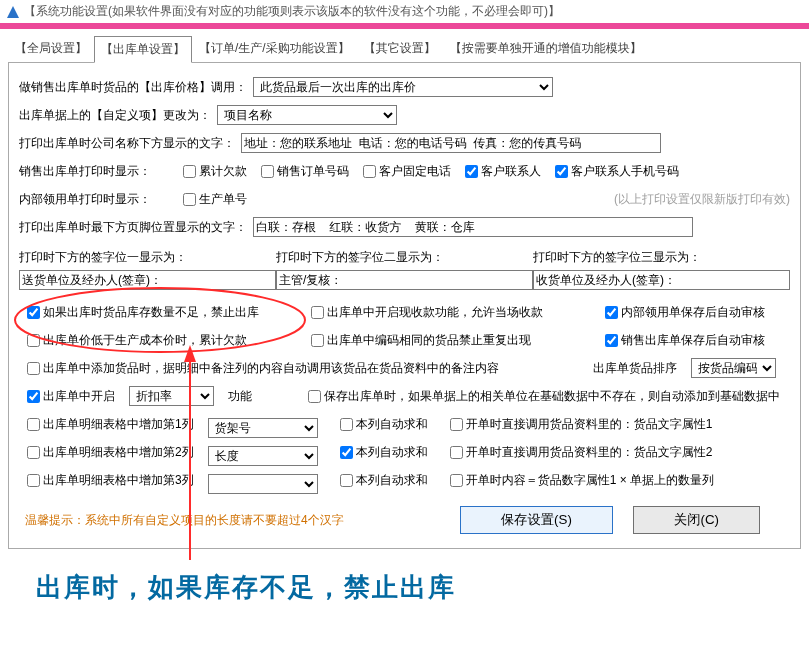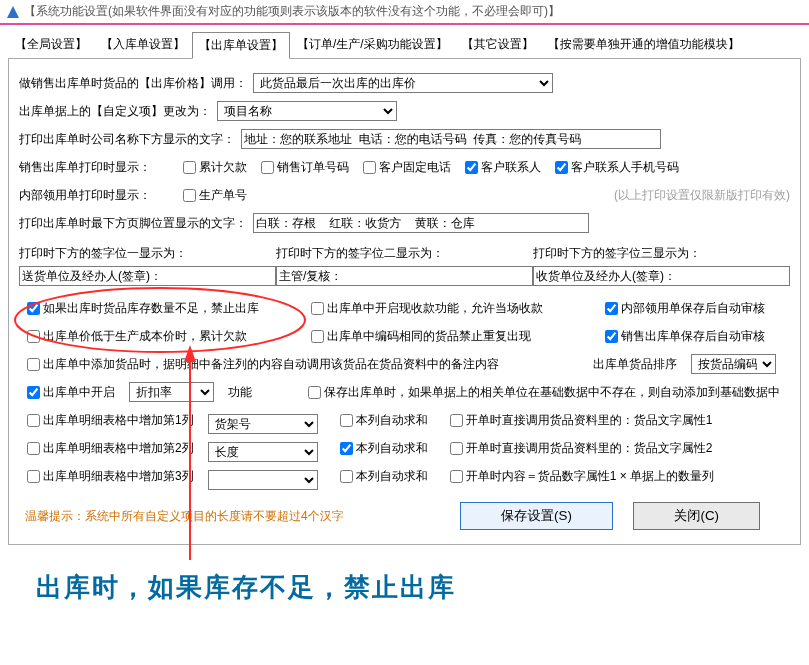--- a/index.html
+++ b/index.html
@@ -8,39 +8,39 @@
     font-family: "Microsoft YaHei", "SimSun", sans-serif;
     font-size: 12px;
     background: #fff;
     width: 809px;
     height: 665px;
     position: relative;
     overflow: hidden;
   }
   .titlebar {
     background: #fff;
-    border-bottom: 2px solid #ec4899;
+    border-bottom: 6px solid #ec4899;
     padding: 3px 6px;
     color: #555;
     display: flex;
     align-items: center;
     gap: 4px;
   }
   .titlebar .logo {
     width: 14px; height: 14px;
     display: inline-block;
   }
   .tabs {
     display: flex;
     padding: 6px 8px 0 8px;
     gap: 0;
   }
   .tab {
     padding: 4px 6px;
-    color: #000000;
+    color: #404040;
     cursor: pointer;
     white-space: nowrap;
     border: 1px solid transparent;
   }
   .tab.active {
     border: 1px solid #888;
     border-bottom: 1px solid #fff;
     background: #fff;
     position: relative;
     top: 1px;
@@ -145,21 +145,20 @@
   <span class="logo">
     <svg width="14" height="14" viewBox="0 0 14 14">
         <polygon points="7,1 13,13 1,13" fill="#2a72c8"></polygon>
       </svg>
   </span>
   <span>【系统功能设置(如果软件界面没有对应的功能项则表示该版本的软件没有这个功能，不必理会即可)】</span>
 </div>
 
 <div class="tabs">
   <div class="tab">【全局设置】</div>
-  <div class="tab">【入库单设置】</div>
   <div class="tab active">【出库单设置】</div>
   <div class="tab">【订单/生产/采购功能设置】</div>
   <div class="tab">【其它设置】</div>
   <div class="tab">【按需要单独开通的增值功能模块】</div>
 </div>
 
 <div class="panel">
 
   <div class="row">
     <label class="lbl">做销售出库单时货品的【出库价格】调用：</label>
@@ -208,21 +207,21 @@
     <label class="lbl" style="width:150px">内部领用单打印时显示：</label>
     <label class="cb">
         <input type="checkbox" style="">
         <span>生产单号</span>
       </label>
     <span class="hint-right">(以上打印设置仅限新版打印有效)</span>
   </div>
 
   <div class="row">
     <label class="lbl">打印出库单时最下方页脚位置显示的文字：</label>
-    <input type="text" style="width: 336px;" value="白联：存根    红联：收货方    黄联：仓库">
+    <input type="text" style="width: 440px;" value="白联：存根    红联：收货方    黄联：仓库">
   </div>
 
   <div class="sig-row">
     <div class="sig-col">
       <label>打印时下方的签字位一显示为：</label>
       <input type="text" value="送货单位及经办人(签章)：" style="">
     </div>
     <div class="sig-col">
       <label>打印时下方的签字位二显示为：</label>
       <input type="text" value="主管/复核：" style="">

